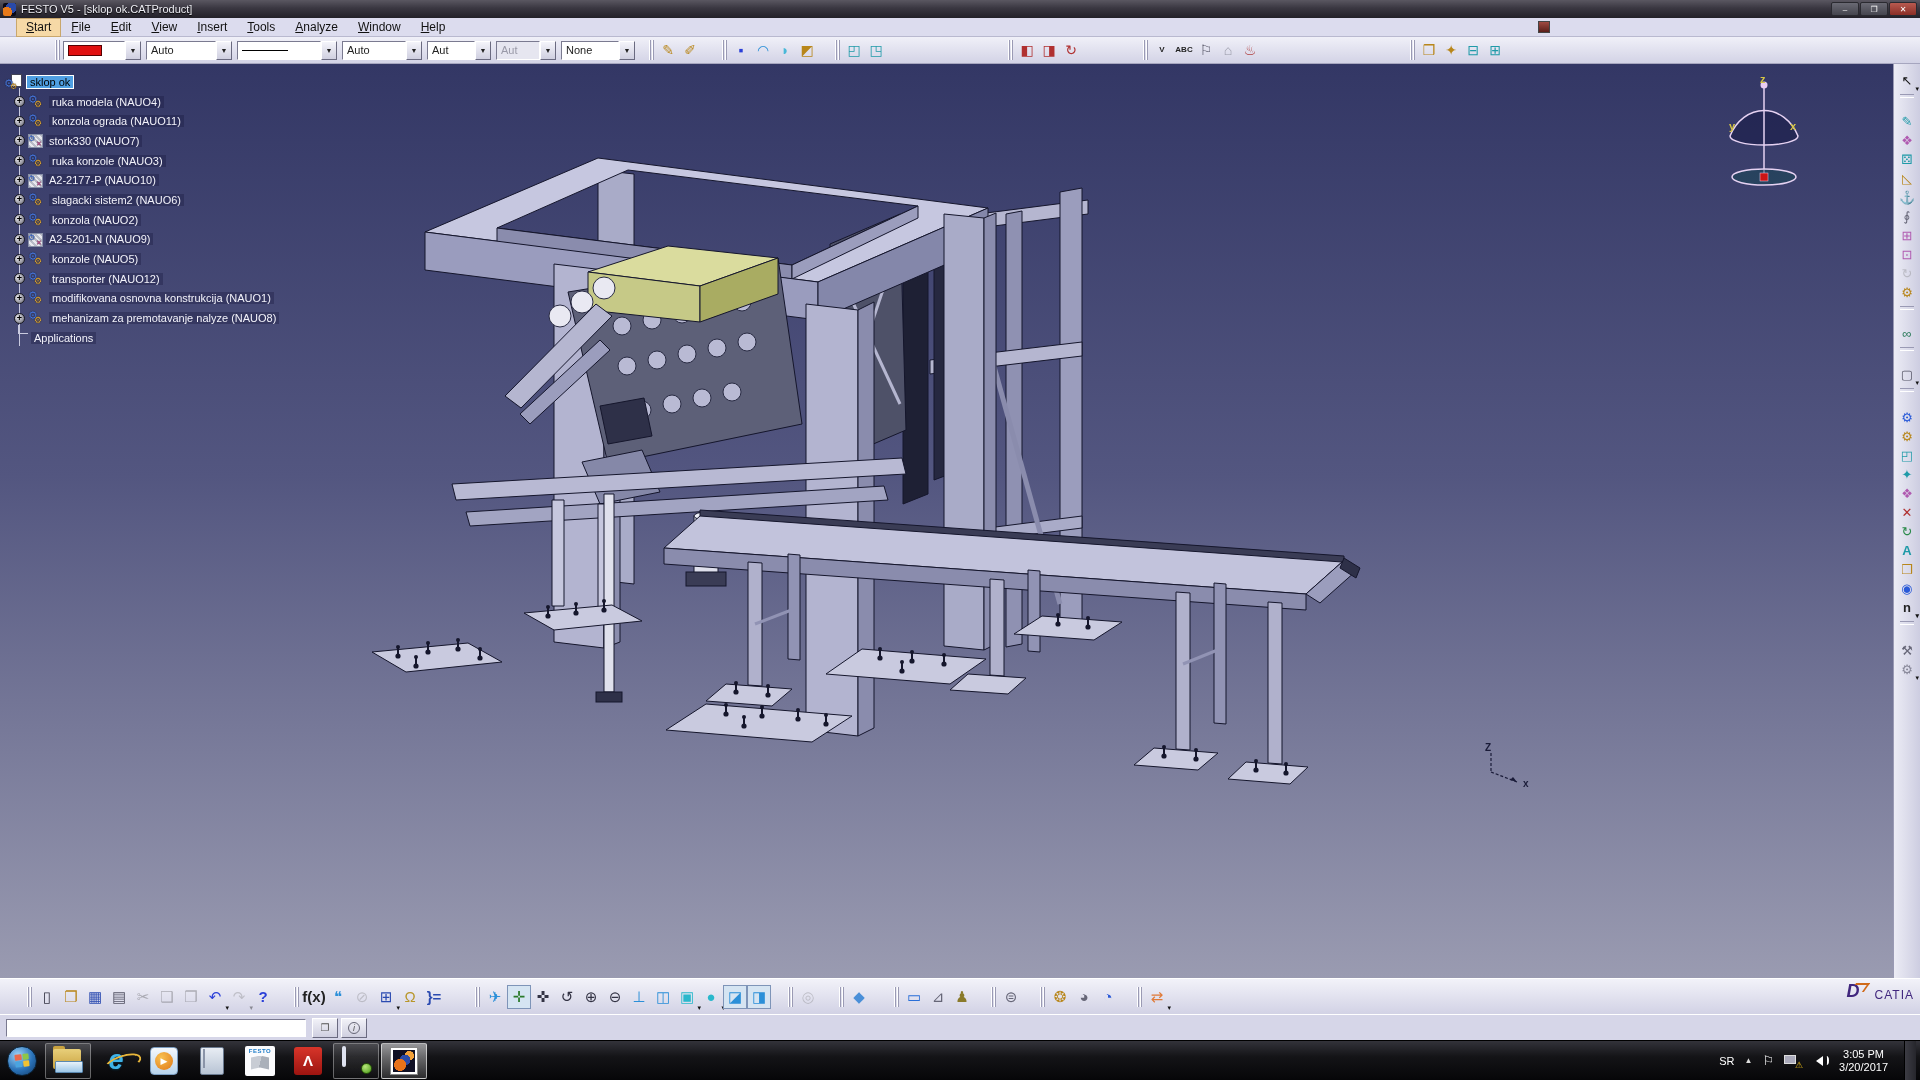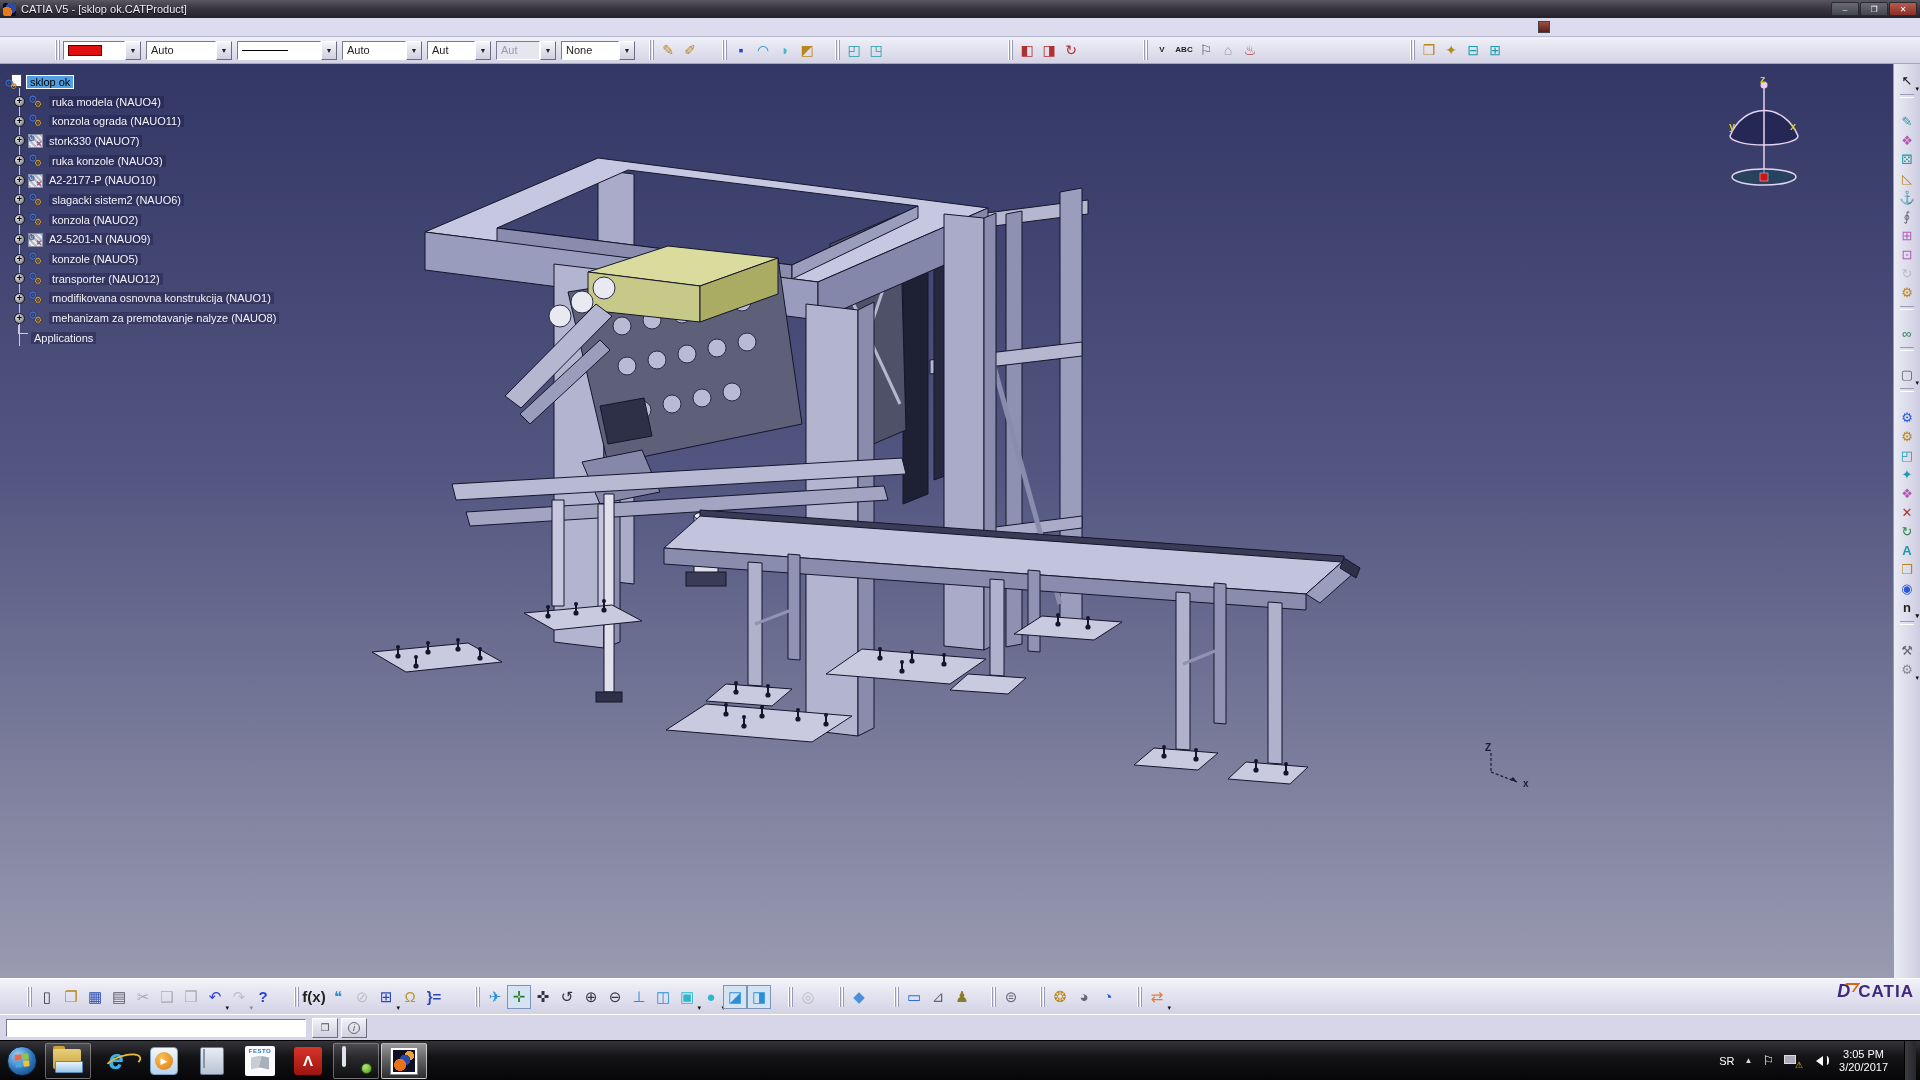--- a/index.html
+++ b/index.html
@@ -65,21 +65,21 @@
   .compass { position:absolute; top:12px; right:84px; }
   
   .axis-ind { position:absolute; top:676px; right:352px; }
 
   
   .bottom-bar { height:36px; background:linear-gradient(#f2f2f9,#d2d2e5); border-top:1px solid #fff; display:flex; align-items:center; flex:0 0 auto; position:relative; font-size:11px; }
   .bottom-bar .ico { width:24px; height:24px; font-size:15px; }
   .brand { position:absolute; right:6px; top:2px; display:flex; align-items:flex-end; gap:1px; color:#41277e; }
   .brand .d { font-size:18px; font-weight:bold; font-style:italic; position:relative; }
   .brand .d::after { content:""; position:absolute; right:-7px; top:2px; width:12px; height:7px; border-top:2px solid #d06a1a; border-right:2px solid #d06a1a; transform:skewX(-35deg); }
-  .brand .t { font-size:17px; font-weight:bold; letter-spacing:1px; margin-left:7px; }
+  .brand .t { font-size:12px; font-weight:normal; letter-spacing:1px; margin-left:14px; }
 
   
   .statusbar { height:26px; background:#d6d6e8; border-top:1px solid #fff; display:flex; align-items:center; padding:0 3px 0 6px; font-size:11px; color:#15153a; flex:0 0 auto; gap:6px; }
   .status-msg { flex:1; }
   .cmd-input { width:300px; height:18px; background:#fff; border:1px solid; border-color:#7a7a90 #fff #fff #7a7a90; font-size:11px; padding:0 3px; font-family:inherit; }
   .st-btn { width:26px; height:20px; background:linear-gradient(#f2f2f8,#cfcfe0); border:1px solid; border-color:#fff #6a6a80 #6a6a80 #fff; display:flex; align-items:center; justify-content:center; font-size:10px; color:#555; }
   .st-btn .round { width:12px; height:12px; border:1px solid #667; border-radius:50%; font-size:9px; line-height:11px; text-align:center; font-style:italic; }
 
   
   .taskbar { height:40px; background:linear-gradient(#33333a,#141417 40%,#060608); display:flex; align-items:center; flex:0 0 auto; border-top:1px solid #000; }
@@ -126,29 +126,40 @@
 
   svg text { font-family:"Liberation Sans", sans-serif; }
 </style>
 </head>
 <body>
 
 <div class="screen">
 
   <div class="titlebar">
     <span class="app-icon"></span>
-    <span class="title-text">CATIA V5 - [sklop ok.CATProduct]</span>
+    <span class="title-text">FESTO V5 - [sklop ok.CATProduct]</span>
     <span class="win-buttons" id="win-buttons">
         <span class="win-btn">–</span>
         <span class="win-btn">❐</span>
         <span class="win-btn close">✕</span>
       </span>
   </div>
 
   <div class="menubar">
+    <span id="menu-items" style="display:flex;">
+        <span class="menu-item hl"><u>S</u>tart</span>
+        <span class="menu-item"><u>F</u>ile</span>
+        <span class="menu-item"><u>E</u>dit</span>
+        <span class="menu-item"><u>V</u>iew</span>
+        <span class="menu-item"><u>I</u>nsert</span>
+        <span class="menu-item"><u>T</u>ools</span>
+        <span class="menu-item"><u>A</u>nalyze</span>
+        <span class="menu-item"><u>W</u>indow</span>
+        <span class="menu-item"><u>H</u>elp</span>
+      </span>
     <span class="menu-extra"></span>
   </div>
 
   <div class="props-bar">
     <span class="handle"></span>
     <span id="props-combos" style="display:flex;align-items:center;">
         <span class="combo">
           <span class="combo-field" style="width: 62px;">
             <span class="swatch" style="background: rgb(224, 16, 16);"></span>
           </span>

